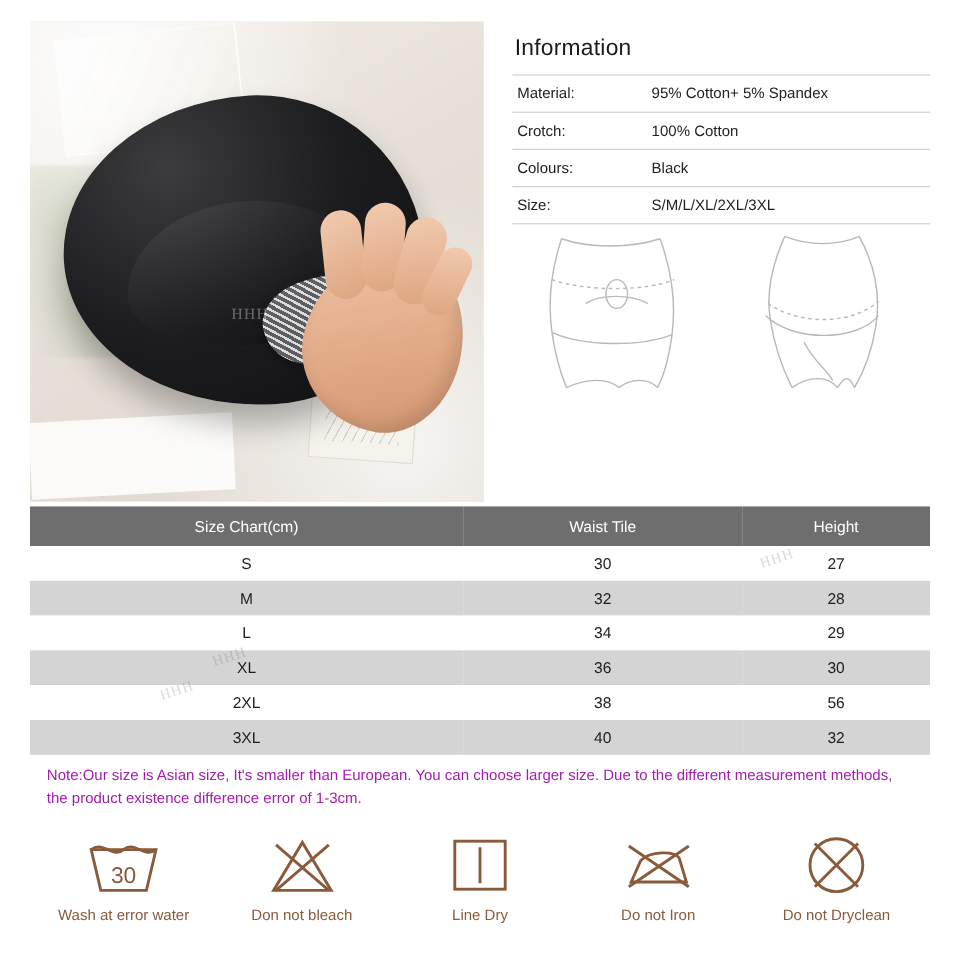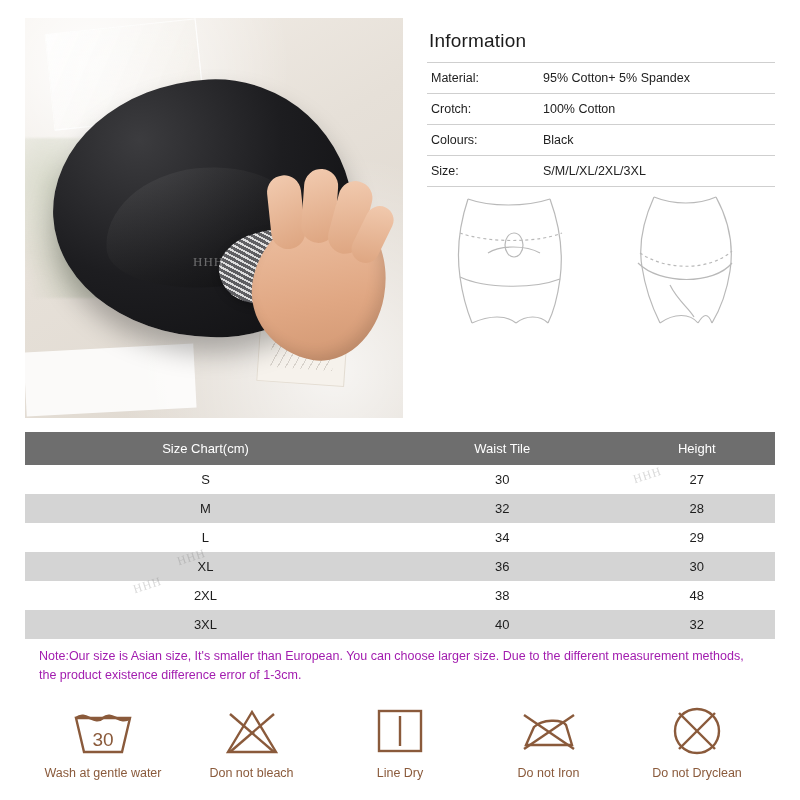--- a/index.html
+++ b/index.html
@@ -223,21 +223,21 @@
     margin-top: 6px;
   }
   .measure .cell {
     flex: 1 1 50%;
     height: 134px;
     position: relative;
   }
 
   
   .chart-wrap {
-    margin-top: 14px;
+    margin-top: 4px;
   }
   table.size-table {
     width: 100%;
     border-collapse: collapse;
     font-size: 13px;
     text-align: center;
   }
   table.size-table thead th {
     background: #6e6e6e;
     color: #fff;
@@ -399,21 +399,21 @@
           <td>29</td>
         </tr>
         <tr>
           <td>XL</td>
           <td>36</td>
           <td>30</td>
         </tr>
         <tr>
           <td>2XL</td>
           <td>38</td>
-          <td>48</td>
+          <td>56</td>
         </tr>
         <tr>
           <td>3XL</td>
           <td>40</td>
           <td>32</td>
         </tr>
       </tbody>
     </table>
 
     <span class="wm-small" style="left:608px; top:36px; transform:rotate(-18deg);">HHH</span>
@@ -426,21 +426,21 @@
   <div class="care">
 
     <div class="item">
       <div class="glyph">
         <svg width="62" height="50" viewBox="0 0 62 50" fill="none" stroke="#8a5a3b" stroke-width="2.4">
           <path d="M4 12 L58 12 L50 46 L12 46 Z"></path>
           <path d="M4 12 C14 4 22 20 31 12 C40 4 48 20 58 12"></path>
           <text x="31" y="40" font-family="Liberation Sans, sans-serif" font-size="19" fill="#8a5a3b" stroke="none" text-anchor="middle">30</text>
         </svg>
       </div>
-      <div class="label">Wash at gentle water</div>
+      <div class="label">Wash at error water</div>
     </div>
 
     <div class="item">
       <div class="glyph">
         <svg width="56" height="50" viewBox="0 0 56 50" fill="none" stroke="#8a5a3b" stroke-width="2.4">
           <path d="M28 6 L52 46 L4 46 Z"></path>
           <path d="M6 8 L50 46"></path>
           <path d="M50 8 L6 46"></path>
         </svg>
       </div>

